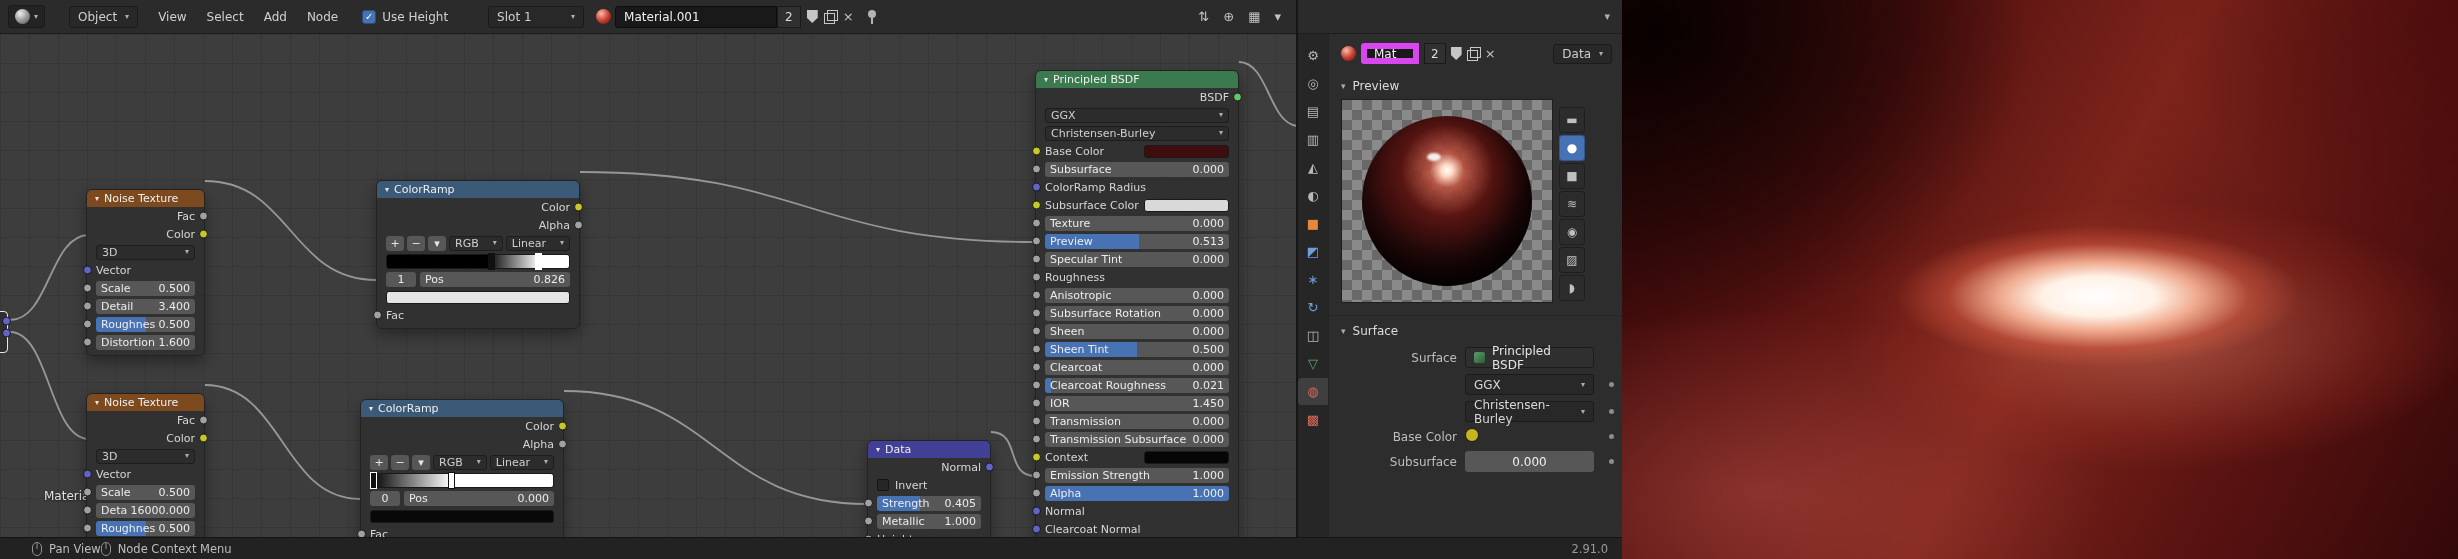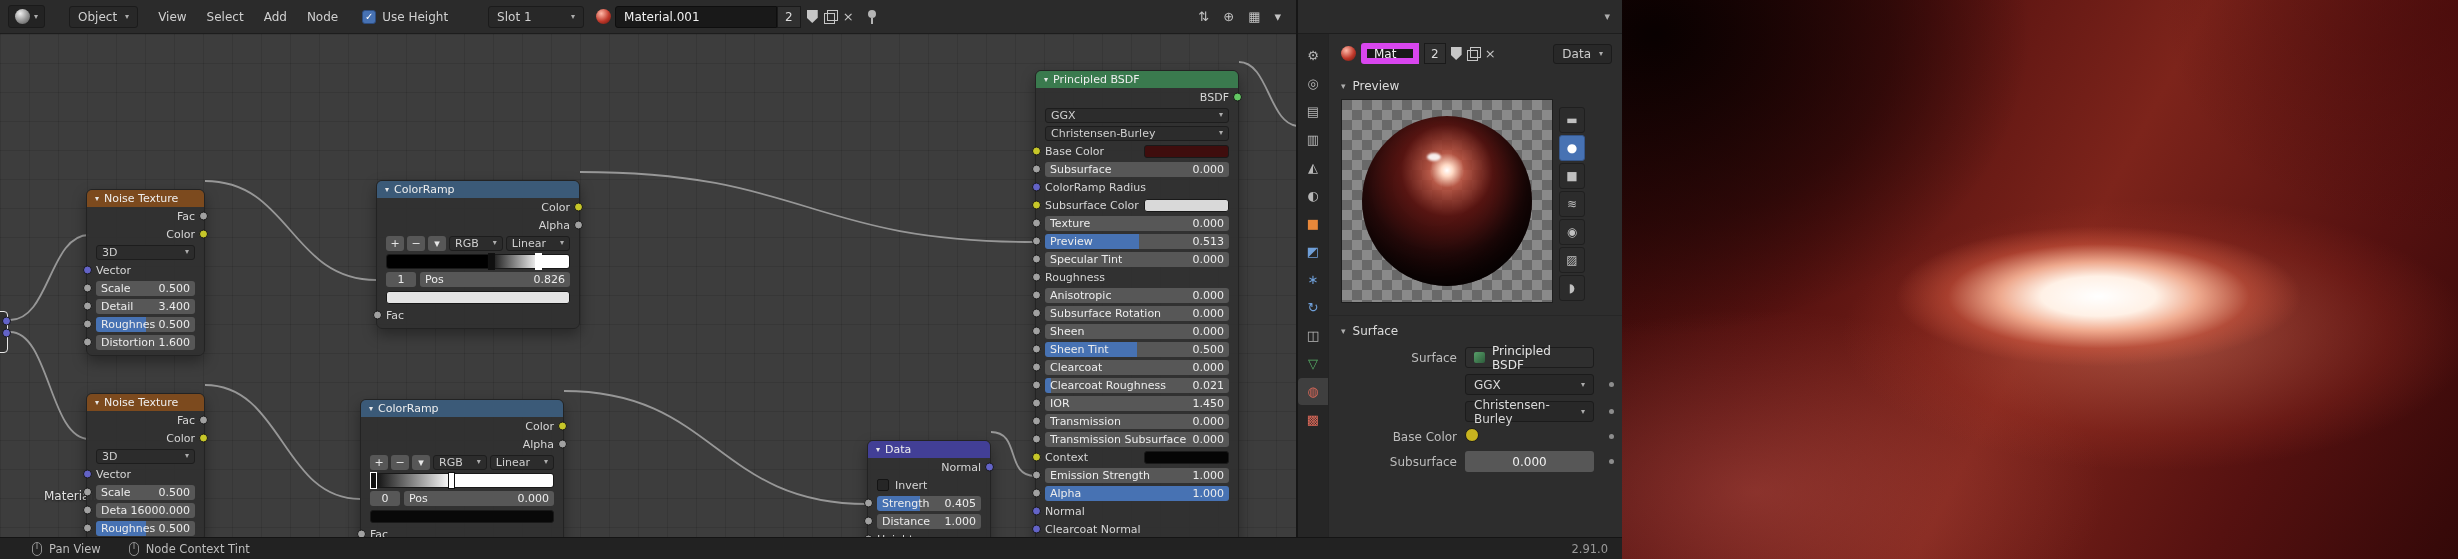--- a/index.html
+++ b/index.html
@@ -56,21 +56,21 @@
 .handle.act{border-color:#fff;z-index:2;}
 .swatchbar{border:1px solid #191919;}
 .cf-lab{flex:1;}
 .cf-swatch{width:46%;height:13px;border-radius:3px;border:1px solid #191919;}
 .cbox{width:12px;height:12px;background:#262626;border:1px solid #141414;border-radius:2px;margin-right:6px;flex:none;}
 .float-label{position:absolute;color:#e2e2e2;font-size:12px;text-shadow:0 1px 2px rgba(0,0,0,.6);}
 .partial-node{position:absolute;left:-8px;top:277px;width:16px;height:42px;background:#2f2f2f;border:1px solid #e8e8e8;border-radius:4px;}
 .partial-node .sock{right:-4px;left:auto;}
 
 
-#status{position:absolute;left:0;top:537px;width:1622px;height:22px;background:#222;border-top:1px solid #141414;display:flex;align-items:center;color:#bdbdbd;font-size:11.5px;padding:0 14px;gap:28px;}
+#status{position:absolute;left:0;top:537px;width:1622px;height:22px;background:#222;border-top:1px solid #141414;display:flex;align-items:center;color:#bdbdbd;font-size:11.5px;padding:0 14px;}
 .sb-item{display:flex;align-items:center;gap:7px;}
 .sb-item:first-child{margin-left:18px;}
 .mouse-ic{display:inline-block;width:10px;height:14px;border:1px solid #909090;border-radius:5px;position:relative;}
 .mouse-ic::after{content:"";position:absolute;left:50%;top:0;width:1px;height:6px;background:#909090;transform:translateX(-50%);}
 .version{margin-left:auto;color:#9a9a9a;}
 
 
 #props{position:absolute;left:1298px;top:0;width:324px;height:537px;background:#2d2d2d;}
 #props-header{position:absolute;left:0;top:0;width:324px;height:34px;background:#2b2b2b;border-bottom:1px solid #1d1d1d;}
 #props-header .chev{position:absolute;right:12px;top:11px;font-size:11px;}
@@ -381,21 +381,21 @@
         <div class="nrow">
           <span class="sock l" style="background: rgb(161, 161, 161);"></span>
           <div class="widget sl" style="background: linear-gradient(90deg, rgb(71, 114, 179) 41%, rgb(87, 87, 87) 41%);">
             <span class="lab">Strength</span>
             <span class="val">0.405</span>
           </div>
         </div>
         <div class="nrow">
           <span class="sock l" style="background: rgb(161, 161, 161);"></span>
           <div class="widget sl">
-            <span class="lab">Distance</span>
+            <span class="lab">Metallic</span>
             <span class="val">1.000</span>
           </div>
         </div>
         <div class="nrow">
           <span class="sock l" style="background: rgb(161, 161, 161);"></span>
           <span>Height</span>
         </div>
       </div>
       <div class="node" style="left: 1035px; top: 36px; width: 204px;">
         <div class="nhead" style="background: rgb(58, 122, 78);">
@@ -557,21 +557,21 @@
       </div>
     </div>
 
   <div id="status">
     <div class="sb-item">
         <span class="mouse-ic"></span>
         <span>Pan View</span>
       </div>
       <div class="sb-item">
         <span class="mouse-ic"></span>
-        <span>Node Context Tint</span>
+        <span>Node Context Menu</span>
       </div>
       <span class="version">2.91.0</span>
   </div>
 
   <div id="props">
     <div id="props-header">
       <span class="chev">▾</span>
     </div>
     <div id="tab-strip">
         <div class="tab">

